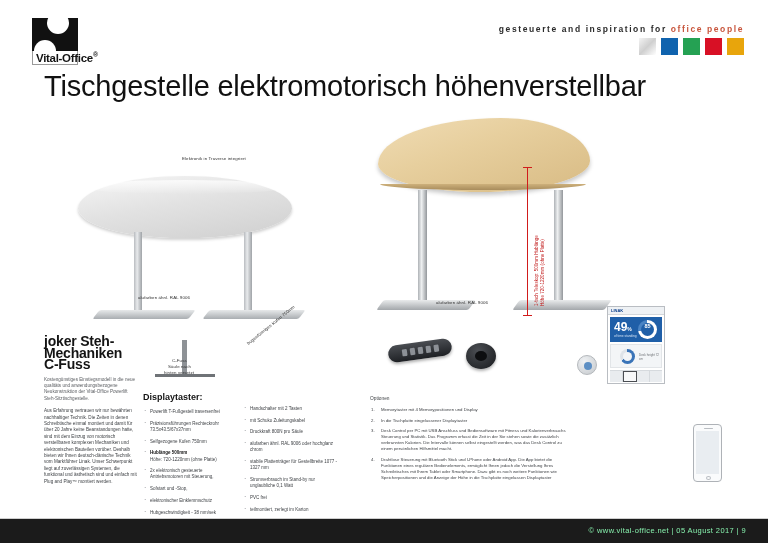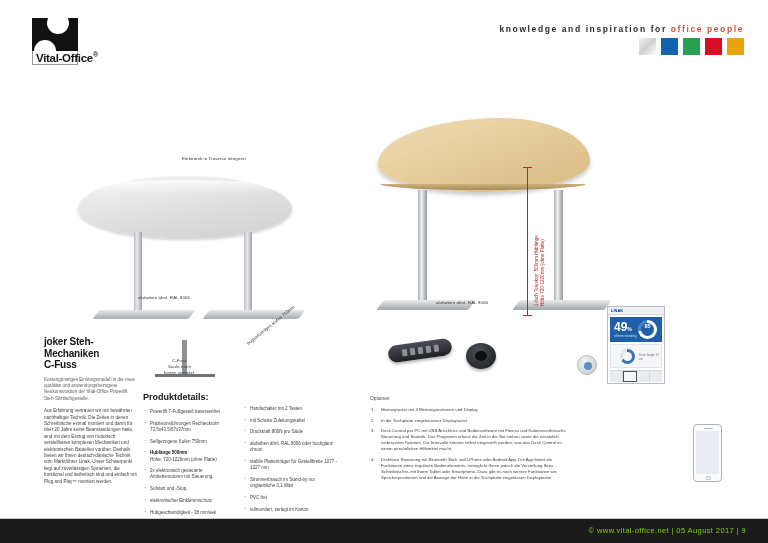--- a/index.html
+++ b/index.html
@@ -197,21 +197,21 @@
     position: absolute; left: 577px; top: 355px; width: 20px; height: 20px;
     border-radius: 50%; background: radial-gradient(circle at 35% 30%,#f0f2f4,#c4c8cc);
     border: 1px solid #b4b8bc;
   }
   .gray-knob:after { content:""; position:absolute; left:6px; top:6px; width:8px; height:8px; border-radius:50%;
     background:#5d8fc4; }
 
   
   .col-desc { position: absolute; left: 44px; top: 336px; width: 94px; }
   .col-desc h2 {
-    font-size: 10px; font-weight: bold; color: #141414;
+    font-size: 14px; font-weight: bold; color: #141414;
     line-height: 11.5px; margin-bottom: 6px; letter-spacing: -0.2px;
   }
   .col-desc .lead { font-size: 4.6px; line-height: 6.4px; color: #5b5e62; margin-bottom: 6px; }
   .col-desc .body { font-size: 4.6px; line-height: 6.4px; color: #3c3f43; }
 
   .col-det { position: absolute; left: 143px; top: 392px; width: 92px; }
   .col-det2 { position: absolute; left: 243px; top: 406px; width: 98px; }
   .col-det h3 { font-size: 9px; font-weight: bold; color: #141414; margin-bottom: 7px; }
   .bullet-list { list-style: none; }
   .bullet-list li {
@@ -231,51 +231,52 @@
     font-size: 4.3px; line-height: 6px; color: #3c3f43;
   }
   .opt-list li:before {
     counter-increment: o; content: counter(o) ".";
     position: absolute; left: 1px; top: 0; color: #3c3f43;
   }
 
   
   .footer {
     position: absolute; left: 0; bottom: 0; width: 768px; height: 24px;
-    background: #1b1b1b; color: #84cc16;
+    background: #1b1b1b; color: #86efac;
   }
   .footer-text {
     position: absolute; right: 22px; top: 7px;
     font-size: 7.5px; letter-spacing: 0.4px; white-space: nowrap;
   }
   .rule { position: absolute; left: 0; bottom: 24px; width: 768px; height: 1px; background: #cfcfcf; }
 </style>
 </head>
 <body>
 
 <div class="page">
 
   <div class="header">
     <div class="logo-wrap">
       <div class="logo-box"></div>
       <div class="logo-mark"></div>
       <div class="logo-text"><span>Vital-Office</span><span class="logo-reg">®</span></div>
     </div>
 
-    <div class="tagline"><span>knowledge and inspiration for </span><span class="accent">office people</span></div>
+    <div class="tagline"><span>gesteuerte and inspiration for </span><span class="accent">office people</span></div>
 
     <div class="swatches">
       <div class="swatch sw-white"></div>
       <div class="swatch" style="background:#1063ae"></div>
       <div class="swatch" style="background:#25a153"></div>
       <div class="swatch" style="background:#d81025"></div>
       <div class="swatch" style="background:#e8a50c"></div>
     </div>
   </div>
 
+  <h1 class="page-title">Tischgestelle elektromotorisch höhenverstellbar</h1>
 
   <div class="stage">
 
     <div class="lbl" style="left:182px; top:46px;">Elektronik in Traverse integriert</div>
     <div class="desk-l-top"></div>
     <div class="col-l1"></div>
     <div class="col-l2"></div>
     <div class="foot-l1"></div>
     <div class="foot-l2"></div>
     <div class="lbl" style="left:138px; top:185px;">alufarben ähnl. RAL 9006</div>
@@ -347,21 +348,21 @@
     <h2>
       <span>joker Steh-</span><br>
       <span>Mechaniken</span><br>
       <span>C-Fuss</span>
     </h2>
     <p class="lead">Kostengünstiges Einstiegsmodell in die neue qualitäts und anwendungsbezogene Neukonstruktion der Vital-Office Powerlift Steh-Sitztischgestelle.</p>
     <p class="body">Aus Erfahrung vertrauen wir nur bewährten nachhaltiger Technik. Die Zeiten in denen Schreibtische einmal montiert und damit für über 20 Jahre keine Beanstandungen hatte, sind mit dem Einzug von motorisch verstellbaren komplexen Mechaniken und elektronischen Bauteilen vorüber. Deshalb bieten wir Ihnen deutsch-dänische Technik vom Marktführer Linak. Unser Schwerpunkt liegt auf zuverlässigen Systemen, die funktional und ästhetisch sind und einfach mit Plug and Play™ montiert werden.</p>
   </div>
 
   <div class="col-det">
-    <h3>Produktdetails:</h3>
+    <h3>Displaytaster:</h3>
     <ul class="bullet-list" id="det1">
         <li>Powerlift T-Fußgestell traversenfrei</li>
         <li>Präzisionsführungen Rechteckrohr 73.5x43.5/67x37mm</li>
         <li>Selfgezogene Kufen 750mm</li>
         <li><b>Hublänge 500mm</b><br>Höhe: 720-1220mm (ohne Platte)</li>
         <li>2x elektronisch gesteuerte Antriebsmotoren mit Steuerung,</li>
         <li>Sofstart und -Stop,</li>
         <li>elektronischer Einklemmschutz</li>
         <li>Hubgeschwindigkeit - 38 mm/sek</li>
       </ul>

